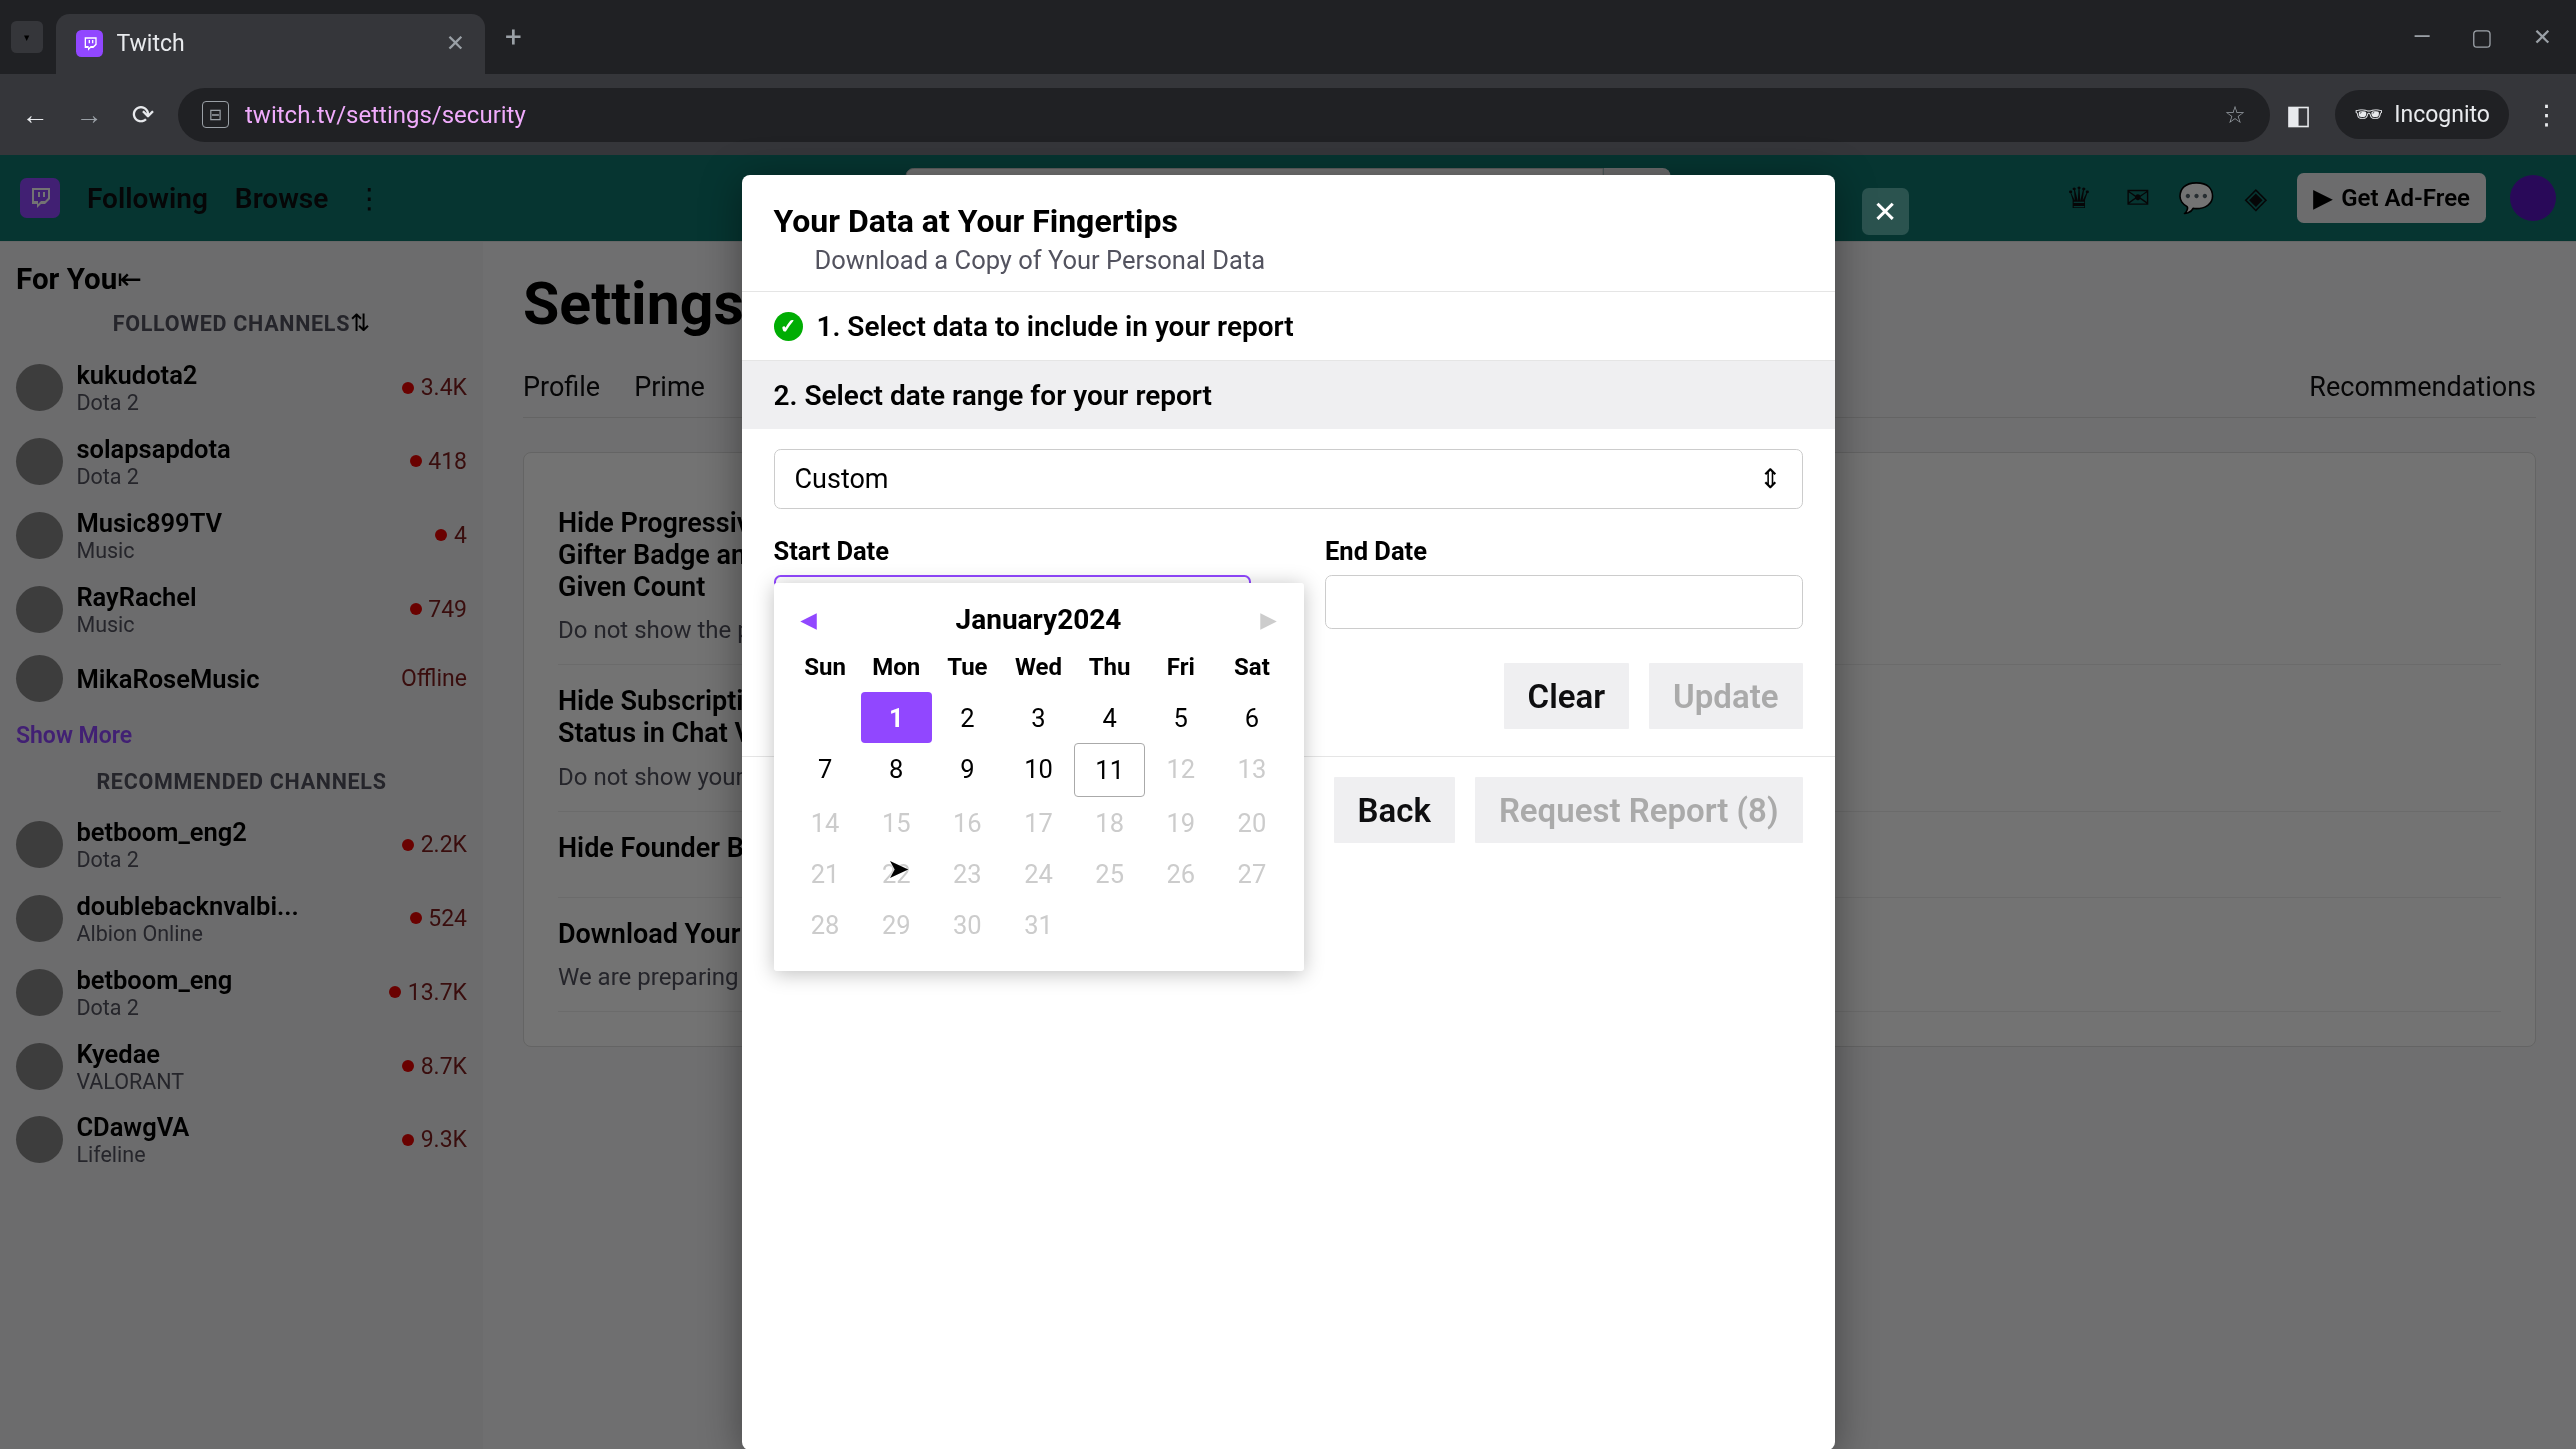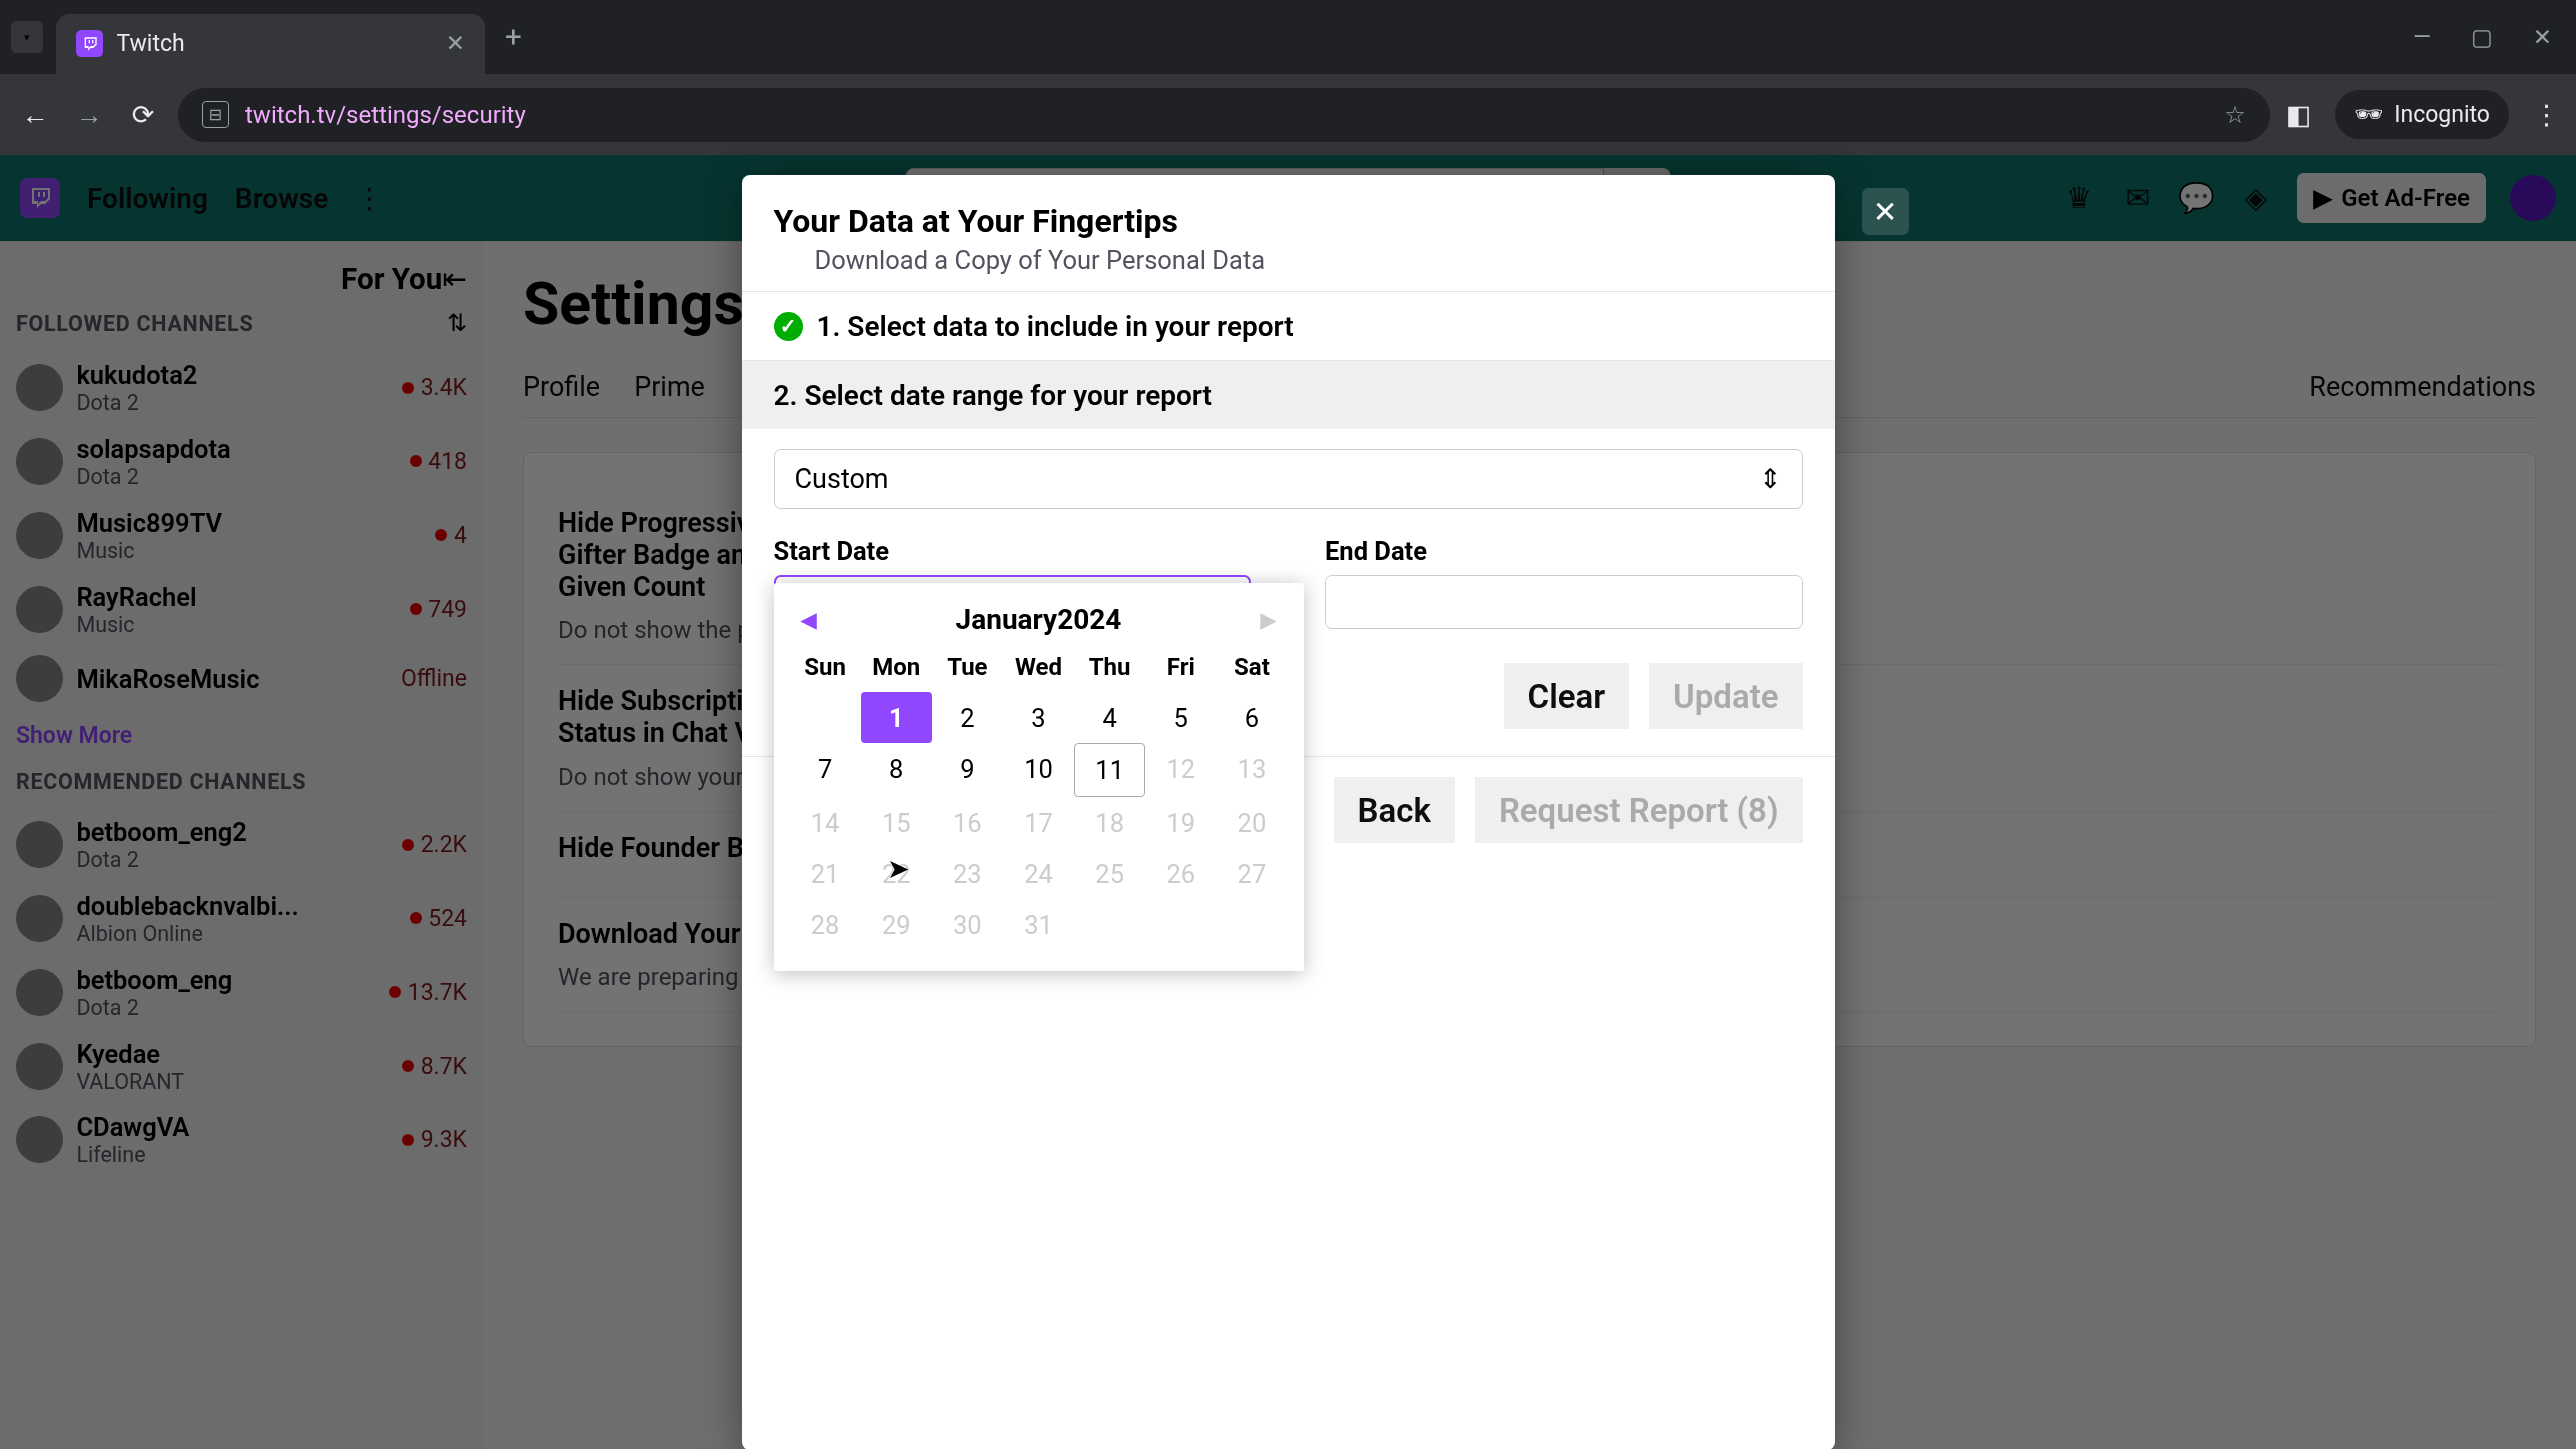--- a/index.html
+++ b/index.html
@@ -33,24 +33,24 @@
 .search-wrap { position: absolute; left: 50%; transform: translateX(-50%); display: flex; }
 .search-box { width: 698px; height: 60px; border: 0.7px solid #ccc; border-radius: 8px 0 0 8px; padding: 0 19px; font-size: 25.5px; color: #53535f; background: #fff; display: flex; align-items: center; }
 .search-btn { width: 67px; height: 60px; background: #efeff1; border-radius: 0 8px 8px 0; display: flex; align-items: center; justify-content: center; font-size: 29.5px; }
 .topbar-right { margin-left: auto; display: flex; align-items: center; gap: 24px; }
 .topbar-icon { width: 35px; height: 35px; color: #0e0e10; font-size: 29.5px; display: flex; align-items: center; justify-content: center; }
 .adfree-btn { background: #efeff1; border-radius: 6.7px; padding: 10.7px 16px; display: flex; align-items: center; gap: 9.4px; font-size: 24px; font-weight: 600; }
 .avatar { width: 46px; height: 46px; border-radius: 50%; background: #5c16c5; }
 
 .twitch-body { display: flex; height: calc(100% - 87px); }
 .sidebar { width: 483px; background: #efeff1; padding: 20px 16px; overflow: hidden; }
-.sidebar-header { display: flex; justify-content: flex-end; align-items: center; }
+.sidebar-header { display: flex; justify-content: flex-start; align-items: center; }
 .sidebar-title { font-size: 29.5px; font-weight: 700; }
 .collapse-icon { font-size: 29.5px; }
-.section-header { display: flex; justify-content: space-between; align-items: center; margin: 13.4px 0; }
+.section-header { display: flex; justify-content: center; align-items: center; margin: 13.4px 0; }
 .section-title { font-size: 21.5px; font-weight: 700; color: #53535f; letter-spacing: 0.7px; }
 .sort-icon { font-size: 24px; }
 .channel { display: flex; align-items: center; gap: 13.4px; padding: 9.4px 0; }
 .ch-avatar { width: 47px; height: 47px; border-radius: 50%; background: #888; flex-shrink: 0; }
 .ch-info { flex: 1; min-width: 0; }
 .ch-name { font-size: 25.5px; font-weight: 600; white-space: nowrap; overflow: hidden; text-overflow: ellipsis; }
 .ch-game { font-size: 21.5px; color: #53535f; }
 .ch-status { display: flex; align-items: center; gap: 6.7px; font-size: 23px; color: #7f1d1d; }
 .live-dot { width: 12px; height: 12px; border-radius: 50%; background: #eb0400; }
 .show-more { color: #9147ff; font-size: 23px; font-weight: 600; margin: 10.7px 0 20px; }

